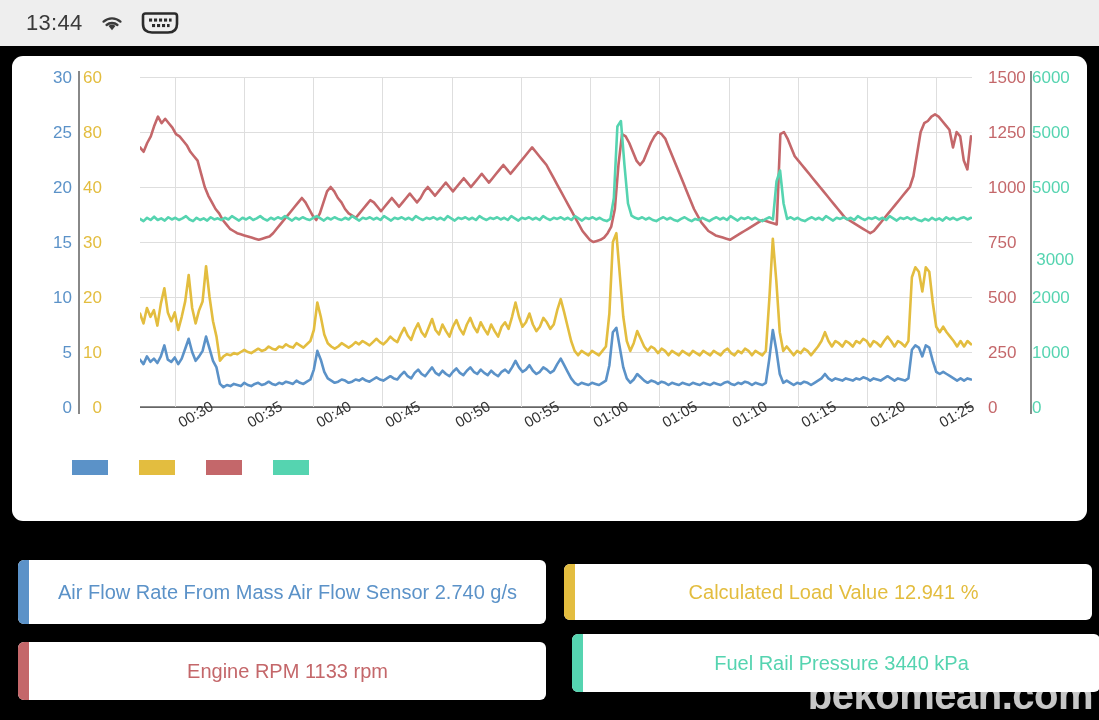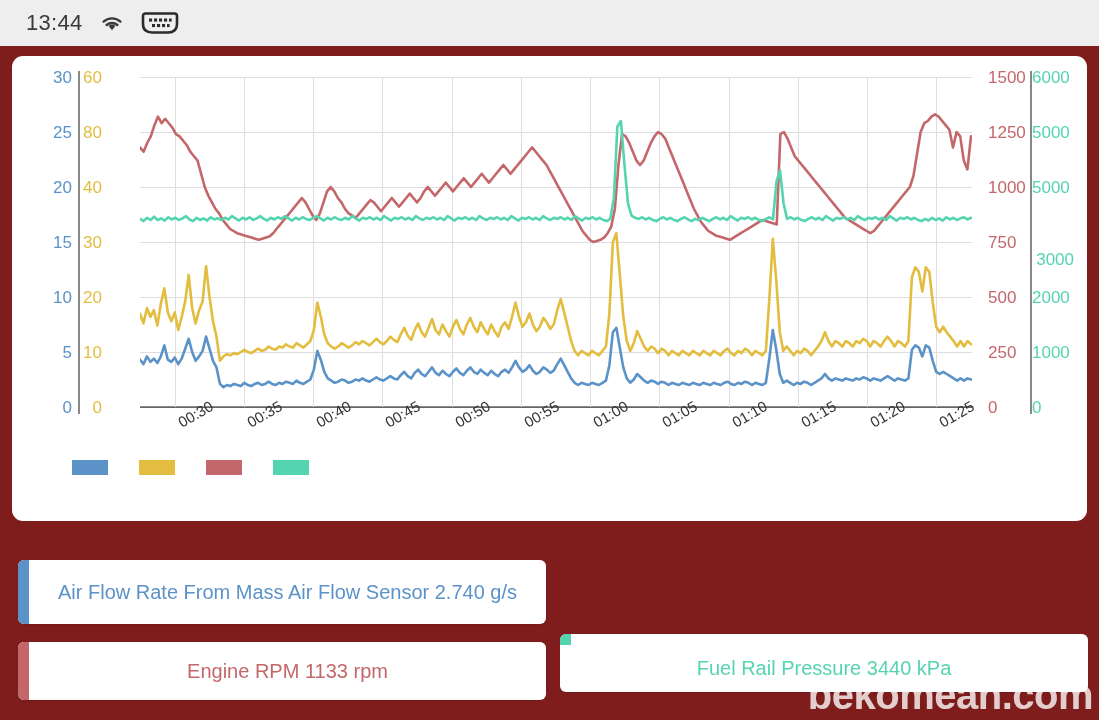--- a/index.html
+++ b/index.html
@@ -8,21 +8,21 @@
     width: 1099px;
     height: 720px;
     background: #eeeeee;
     font-family: "Liberation Sans", sans-serif;
     overflow: hidden;
   }
   #root {
     position: relative;
     width: 1099px;
     height: 720px;
-    background: #7f1d1d;
+    background: #000000;
     text-decoration: underline;
   }
 
   
   .statusbar {
     position: absolute;
     left: 0; top: 0;
     width: 1099px; height: 46px;
     display: flex;
     align-items: center;
@@ -118,21 +118,21 @@
     justify-content: center;
     text-align: center;
     font-size: 20px;
     line-height: 25px;
     padding: 4px 10px;
     box-sizing: border-box;
   }
   .c-tl { left: 6px;   top: 4px;  width: 528px; height: 64px; }
   .c-bl { left: 6px;   top: 86px; width: 528px; height: 58px; }
   .c-tr { left: 552px; top: 8px;  width: 528px; height: 56px; }
-  .c-br { left: 548px; top: 78px; width: 528px; height: 58px; flex-direction: column; }
+  .c-br { left: 560px; top: 78px; width: 528px; height: 58px; }
 
   
   .watermark {
     position: absolute;
     right: 6px; bottom: 2px;
     font-size: 40px;
     font-weight: bold;
     color: rgba(255,255,255,0.78);
     letter-spacing: -0.5px;
     pointer-events: none;
@@ -273,20 +273,24 @@
     <div class="card c-tl">
       <div class="card-bar" style="background: rgb(91, 146, 200);"></div>
       <div class="card-text" style="color: rgb(91, 146, 200);">Air Flow Rate From Mass Air Flow Sensor 2.740 g/s</div>
     </div>
 
     <div class="card c-bl">
       <div class="card-bar" style="background: rgb(196, 103, 106);"></div>
       <div class="card-text" style="color: rgb(196, 103, 106);">Engine RPM 1133 rpm</div>
     </div>
 
+    <div class="card c-tr">
+      <div class="card-bar" style="background: rgb(227, 189, 63);"></div>
+      <div class="card-text" style="color: rgb(227, 189, 63);">Calculated Load Value 12.941 %</div>
+    </div>
 
     <div class="card c-br">
       <div class="card-bar" style="background: rgb(85, 212, 176);"></div>
       <div class="card-text" style="color: rgb(85, 212, 176);">Fuel Rail Pressure 3440 kPa</div>
     </div>
   </div>
 
   <div class="watermark">bekomean.com</div>
 </div>
 

